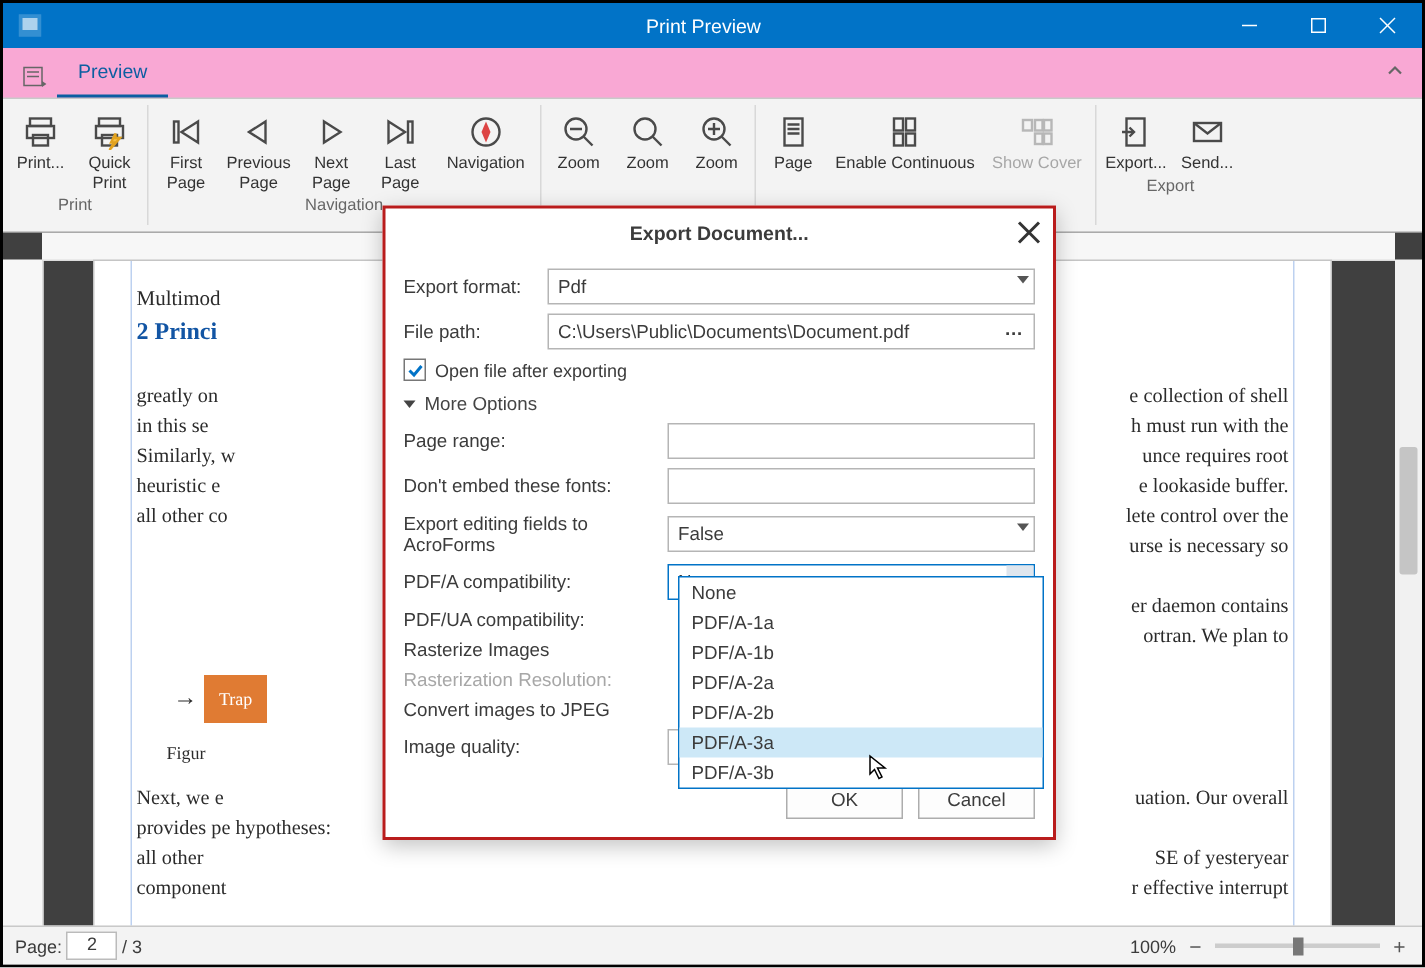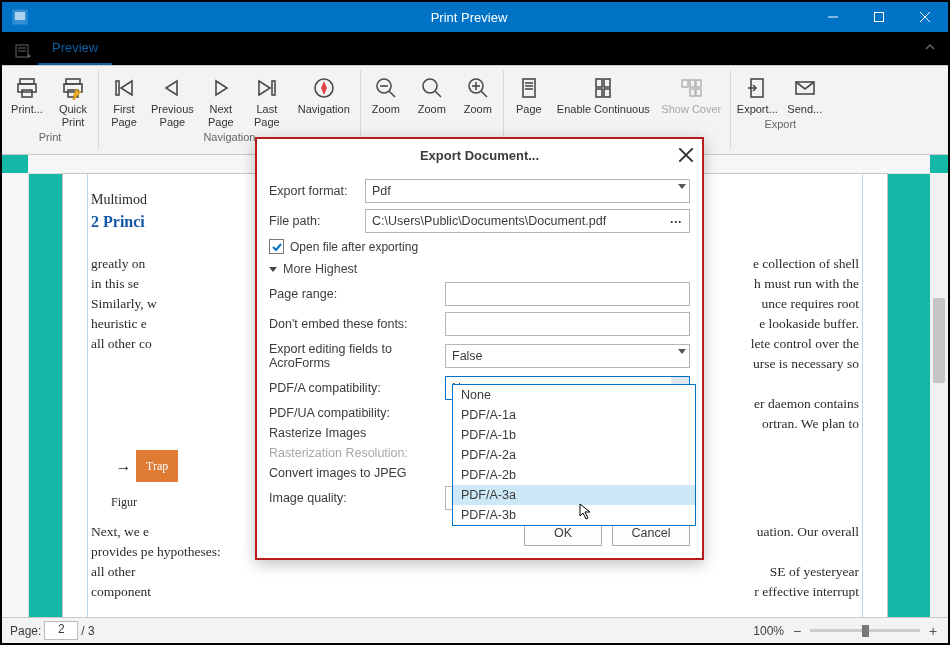--- a/index.html
+++ b/index.html
@@ -16,39 +16,39 @@
   .screen{width:950px;height:645px;border:2px solid #000;box-sizing:border-box;position:relative;overflow:hidden;background:#fff;}
   
   .titlebar{height:30px;background:var(--titlebar-blue);color:#fff;display:flex;align-items:center;position:relative;}
   .titlebar .app-icon{width:24px;height:24px;margin-left:6px;display:flex;align-items:center;justify-content:center;}
   .titlebar .app-icon svg{width:16px;height:16px;}
   .titlebar .title{position:absolute;left:0;right:12px;text-align:center;font-size:13px;pointer-events:none;}
   .titlebar .win-controls{margin-left:auto;display:flex;height:100%;}
   .titlebar .win-btn{width:46px;height:100%;display:flex;align-items:center;justify-content:center;}
   .titlebar .win-btn svg{width:12px;height:12px;stroke:#fff;fill:none;stroke-width:1;}
   
-  .tabs-row{height:33px;background:#000000;display:flex;align-items:flex-end;position:relative;border-bottom:1px solid var(--border-gray);}
+  .tabs-row{height:33px;background:#f9a8d4;display:flex;align-items:flex-end;position:relative;border-bottom:1px solid var(--border-gray);}
   .tabs-row .file-btn{width:30px;height:28px;margin-left:6px;display:flex;align-items:center;justify-content:center;}
   .tabs-row .tab{padding:0 14px;height:32px;display:flex;align-items:center;font-size:13px;color:var(--text-blue);border-bottom:2px solid var(--text-blue);}
   .tabs-row .collapse-caret{position:absolute;right:12px;top:9px;width:12px;height:12px;}
   
   .ribbon{background:var(--ribbon-bg);display:flex;border-bottom:1px solid var(--border-gray);}
   .group{display:flex;flex-direction:column;padding:4px 0 2px 0;}
   .group-btns{display:flex;padding:0 2px;}
   .group-label{text-align:center;font-size:11px;color:#666;padding:2px 0 2px 0;}
   .sep{width:1px;background:#d8d8d8;margin:4px 0;}
   .rbtn{display:flex;flex-direction:column;align-items:center;justify-content:flex-start;padding:4px 4px 0 4px;min-width:38px;}
   .rbtn .ic{width:28px;height:28px;display:flex;align-items:center;justify-content:center;margin-bottom:1px;}
   .rbtn .ic svg{width:24px;height:24px;stroke:#4a4a4a;fill:none;stroke-width:1.6;}
   .rbtn .lbl{font-size:11px;color:#333;line-height:13px;text-align:center;white-space:pre;}
   .rbtn.disabled .ic svg{stroke:#b7b7b7;}
   .rbtn.disabled .lbl{color:#a7a7a7;}
   .rbtn .ic.quick svg path.flash{stroke:#e2a21f;fill:#f6c044;}
   
-  .work{position:relative;height:calc(100% - 30px - 33px - 88px - 25px);overflow:hidden;background:#14b8a6;}
+  .work{position:relative;height:calc(100% - 30px - 33px - 88px - 25px);overflow:hidden;background:#404040;}
   .ruler-h{position:absolute;top:0;left:26px;right:18px;height:18px;background:#f7f7f7;border-bottom:1px solid #ddd;}
   .ruler-v{position:absolute;top:18px;left:0;width:26px;bottom:0;background:#f7f7f7;border-right:1px solid #ddd;}
   .scroll-v{position:absolute;top:18px;right:0;width:18px;bottom:0;background:#f1f1f1;}
   .scroll-v .thumb{position:absolute;top:125px;left:3px;right:3px;height:85px;background:#c5c5c5;border-radius:2px;}
   .page{position:absolute;top:18px;left:60px;right:60px;bottom:-20px;background:#fff;border:1px solid #c5c5c5;padding:10px 28px;}
   .page .guides{position:absolute;top:0;left:24px;right:24px;bottom:0;border-left:1px solid #bdd1f0;border-right:1px solid #bdd1f0;}
   .doc{font-size:13.5px;line-height:20px;text-align:justify;color:#2b2b2b;font-family:Georgia,"Times New Roman",serif;position:relative;}
   .doc .mmtitle{font-size:14px;margin:6px 0 2px 0;}
   .doc h2{color:#1255a4;font-weight:bold;font-size:16px;margin:0 0 2px 0;}
   .figbox{display:flex;align-items:center;width:200px;height:36px;margin:14px 0 8px 20px;}
@@ -436,21 +436,21 @@
       <div class="chk">
         <span class="box">
             <svg viewBox="0 0 10 10">
               <polyline points="1,5 4,8 9,2"></polyline>
             </svg>
           </span>
         <span>Open file after exporting</span>
       </div>
       <div class="more-hdr">
         <span class="tri"></span>
-        <span>More Highest</span>
+        <span>More Options</span>
       </div>
 
       <div class="frow">
         <div class="flabel">Page range:</div>
         <div class="finput"></div>
       </div>
       <div class="frow">
         <div class="flabel">Don't embed these fonts:</div>
         <div class="finput"></div>
       </div>

